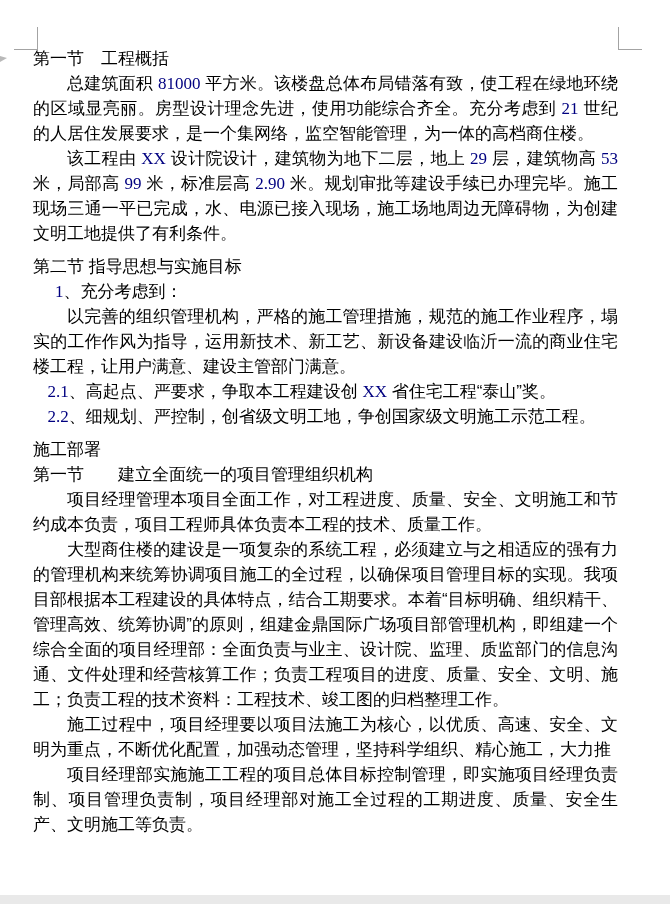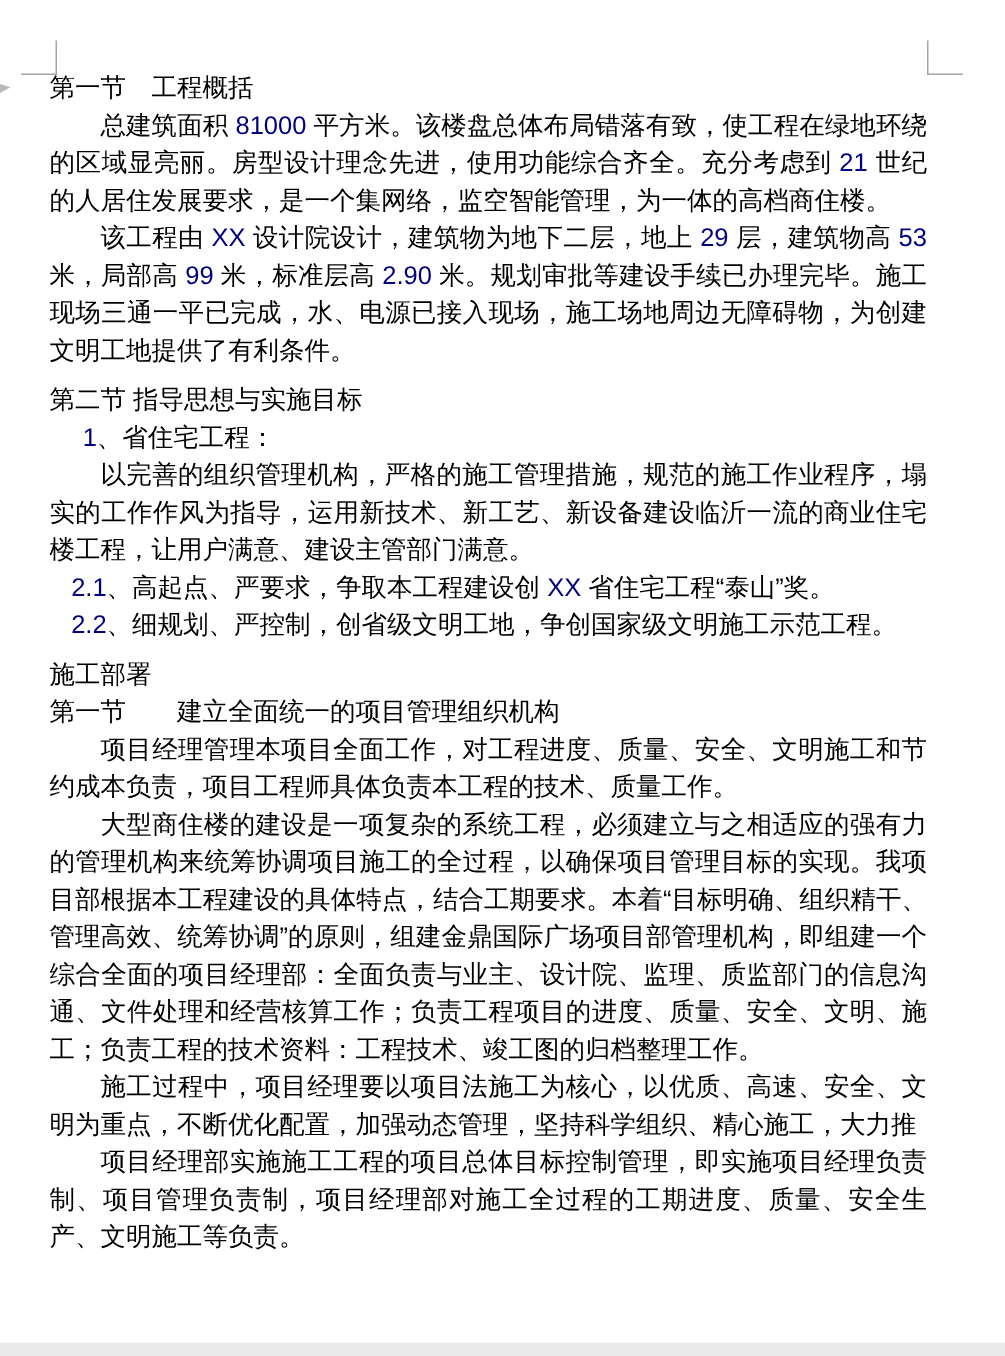--- a/index.html
+++ b/index.html
@@ -47,42 +47,42 @@
     line-height: 25px;
   }
   .blk { margin: 0; }
   .blk.h  { text-align: left; }
   .blk.p  { text-indent: 2em; text-align: justify; }
   .blk.li1 { text-indent: 1.3em; }
   .blk.li2 { text-indent: 0.85em; }
   .blk.sp { margin-top: 8px; }
   .num {
     color: var(--num-color, #000080);
-    font-family: Liberation Sans, sans-serif;
+    font-family: Liberation Serif, serif;
   }
   .bottom-strip {
     position: absolute;
     left: 0; bottom: 0;
     width: 100%; height: 9px;
     background: #e9e9e9;
   }
 </style>
 </head>
 <body>
 
 <div class="page">
   <div class="crop-mark left"></div>
   <div class="crop-mark right"></div>
   <div class="edge-artifact"></div>
   <div class="content">
       <div class="blk h"><span>第一节　工程概括</span></div>
       <div class="blk p"><span>总建筑面积 </span><span class="num">81000</span><span> 平方米。该楼盘总体布局错落有致，使工程在绿地环绕的区域显亮丽。房型设计理念先进，使用功能综合齐全。充分考虑到 </span><span class="num">21</span><span> 世纪的人居住发展要求，是一个集网络，监空智能管理，为一体的高档商住楼。</span></div>
       <div class="blk p"><span>该工程由 </span><span class="num">XX</span><span> 设计院设计，建筑物为地下二层，地上 </span><span class="num">29</span><span> 层，建筑物高 </span><span class="num">53</span><span> 米，局部高 </span><span class="num">99</span><span> 米，标准层高 </span><span class="num">2.90</span><span> 米。规划审批等建设手续已办理完毕。施工现场三通一平已完成，水、电源已接入现场，施工场地周边无障碍物，为创建文明工地提供了有利条件。</span></div>
       <div class="blk h sp"><span>第二节 指导思想与实施目标</span></div>
-      <div class="blk li1"><span class="num">1</span><span>、省住宅工程：</span></div>
+      <div class="blk li1"><span class="num">1</span><span>、充分考虑到：</span></div>
       <div class="blk p"><span>以完善的组织管理机构，严格的施工管理措施，规范的施工作业程序，塌实的工作作风为指导，运用新技术、新工艺、新设备建设临沂一流的商业住宅楼工程，让用户满意、建设主管部门满意。</span></div>
       <div class="blk li2"><span class="num">2.1</span><span>、高起点、严要求，争取本工程建设创 </span><span class="num">XX</span><span> 省住宅工程“泰山”奖。</span></div>
       <div class="blk li2"><span class="num">2.2</span><span>、细规划、严控制，创省级文明工地，争创国家级文明施工示范工程。</span></div>
       <div class="blk h sp"><span>施工部署</span></div>
       <div class="blk h"><span>第一节　　建立全面统一的项目管理组织机构</span></div>
       <div class="blk p"><span>项目经理管理本项目全面工作，对工程进度、质量、安全、文明施工和节约成本负责，项目工程师具体负责本工程的技术、质量工作。</span></div>
       <div class="blk p"><span>大型商住楼的建设是一项复杂的系统工程，必须建立与之相适应的强有力的管理机构来统筹协调项目施工的全过程，以确保项目管理目标的实现。我项目部根据本工程建设的具体特点，结合工期要求。本着“目标明确、组织精干、管理高效、统筹协调”的原则，组建金鼎国际广场项目部管理机构，即组建一个综合全面的项目经理部：全面负责与业主、设计院、监理、质监部门的信息沟通、文件处理和经营核算工作；负责工程项目的进度、质量、安全、文明、施工；负责工程的技术资料：工程技术、竣工图的归档整理工作。</span></div>
       <div class="blk p"><span>施工过程中，项目经理要以项目法施工为核心，以优质、高速、安全、文明为重点，不断优化配置，加强动态管理，坚持科学组织、精心施工，大力推</span></div>
       <div class="blk p"><span>项目经理部实施施工工程的项目总体目标控制管理，即实施项目经理负责制、项目管理负责制，项目经理部对施工全过程的工期进度、质量、安全生产、文明施工等负责。</span></div>
     </div>

